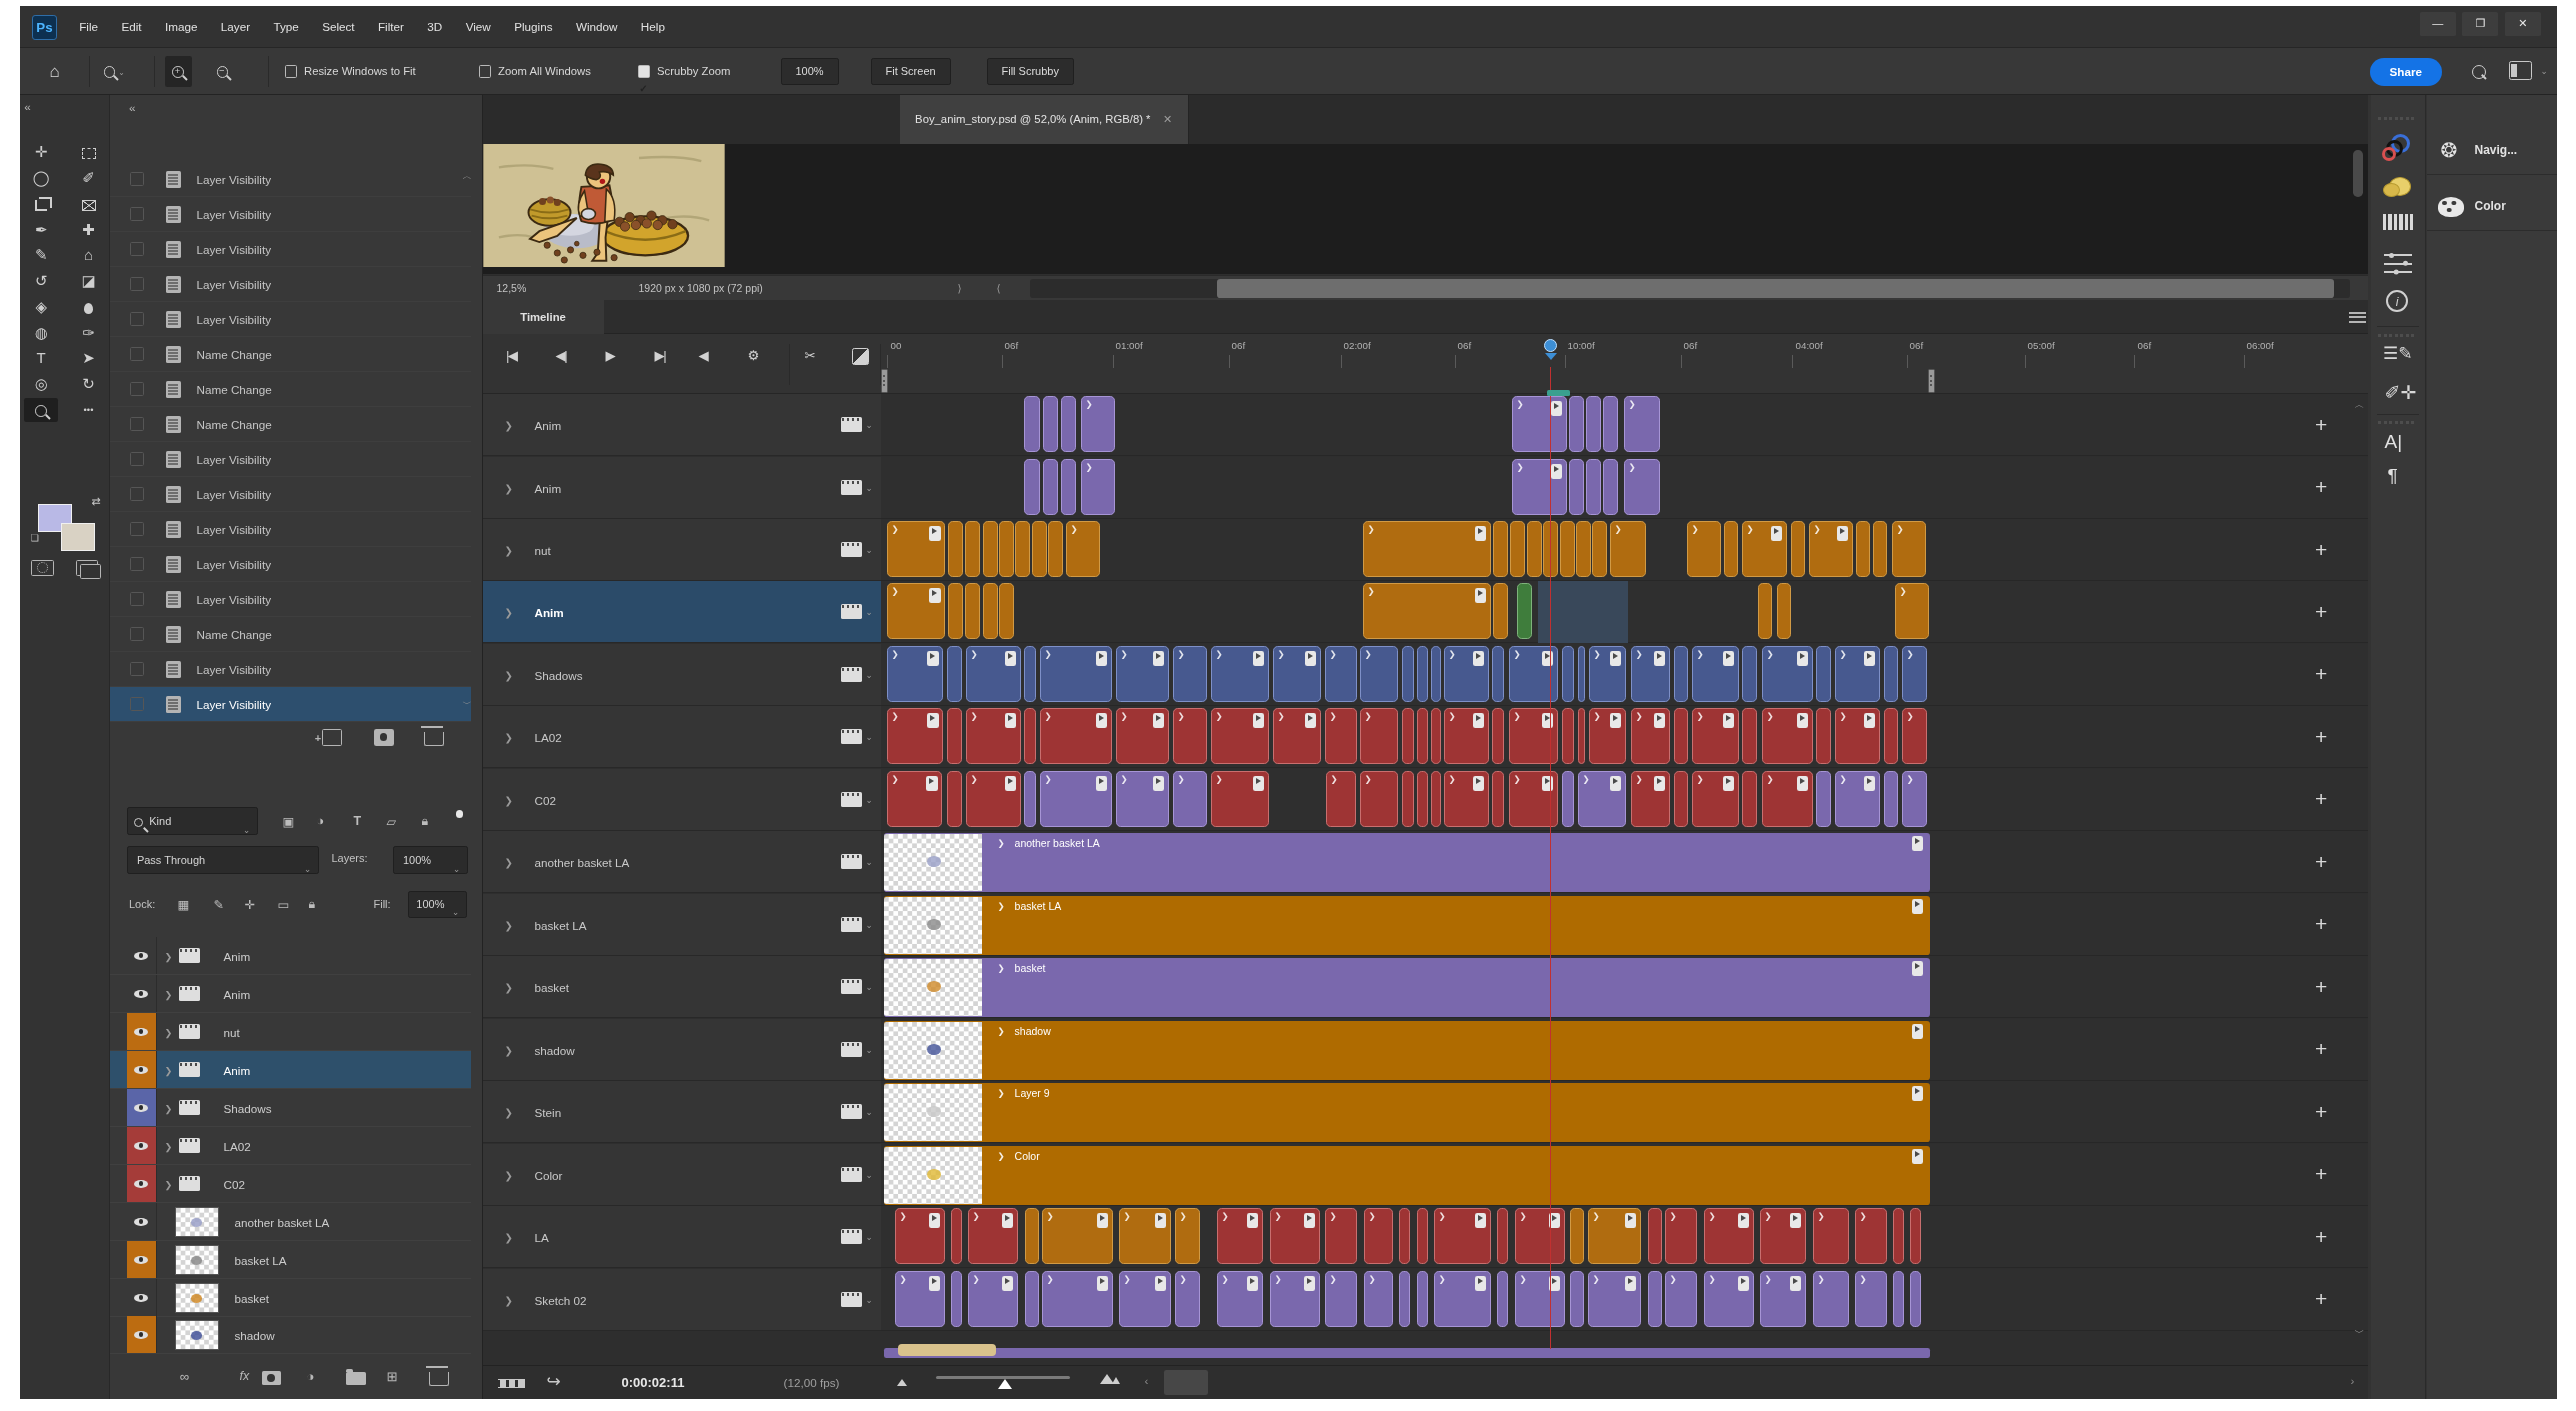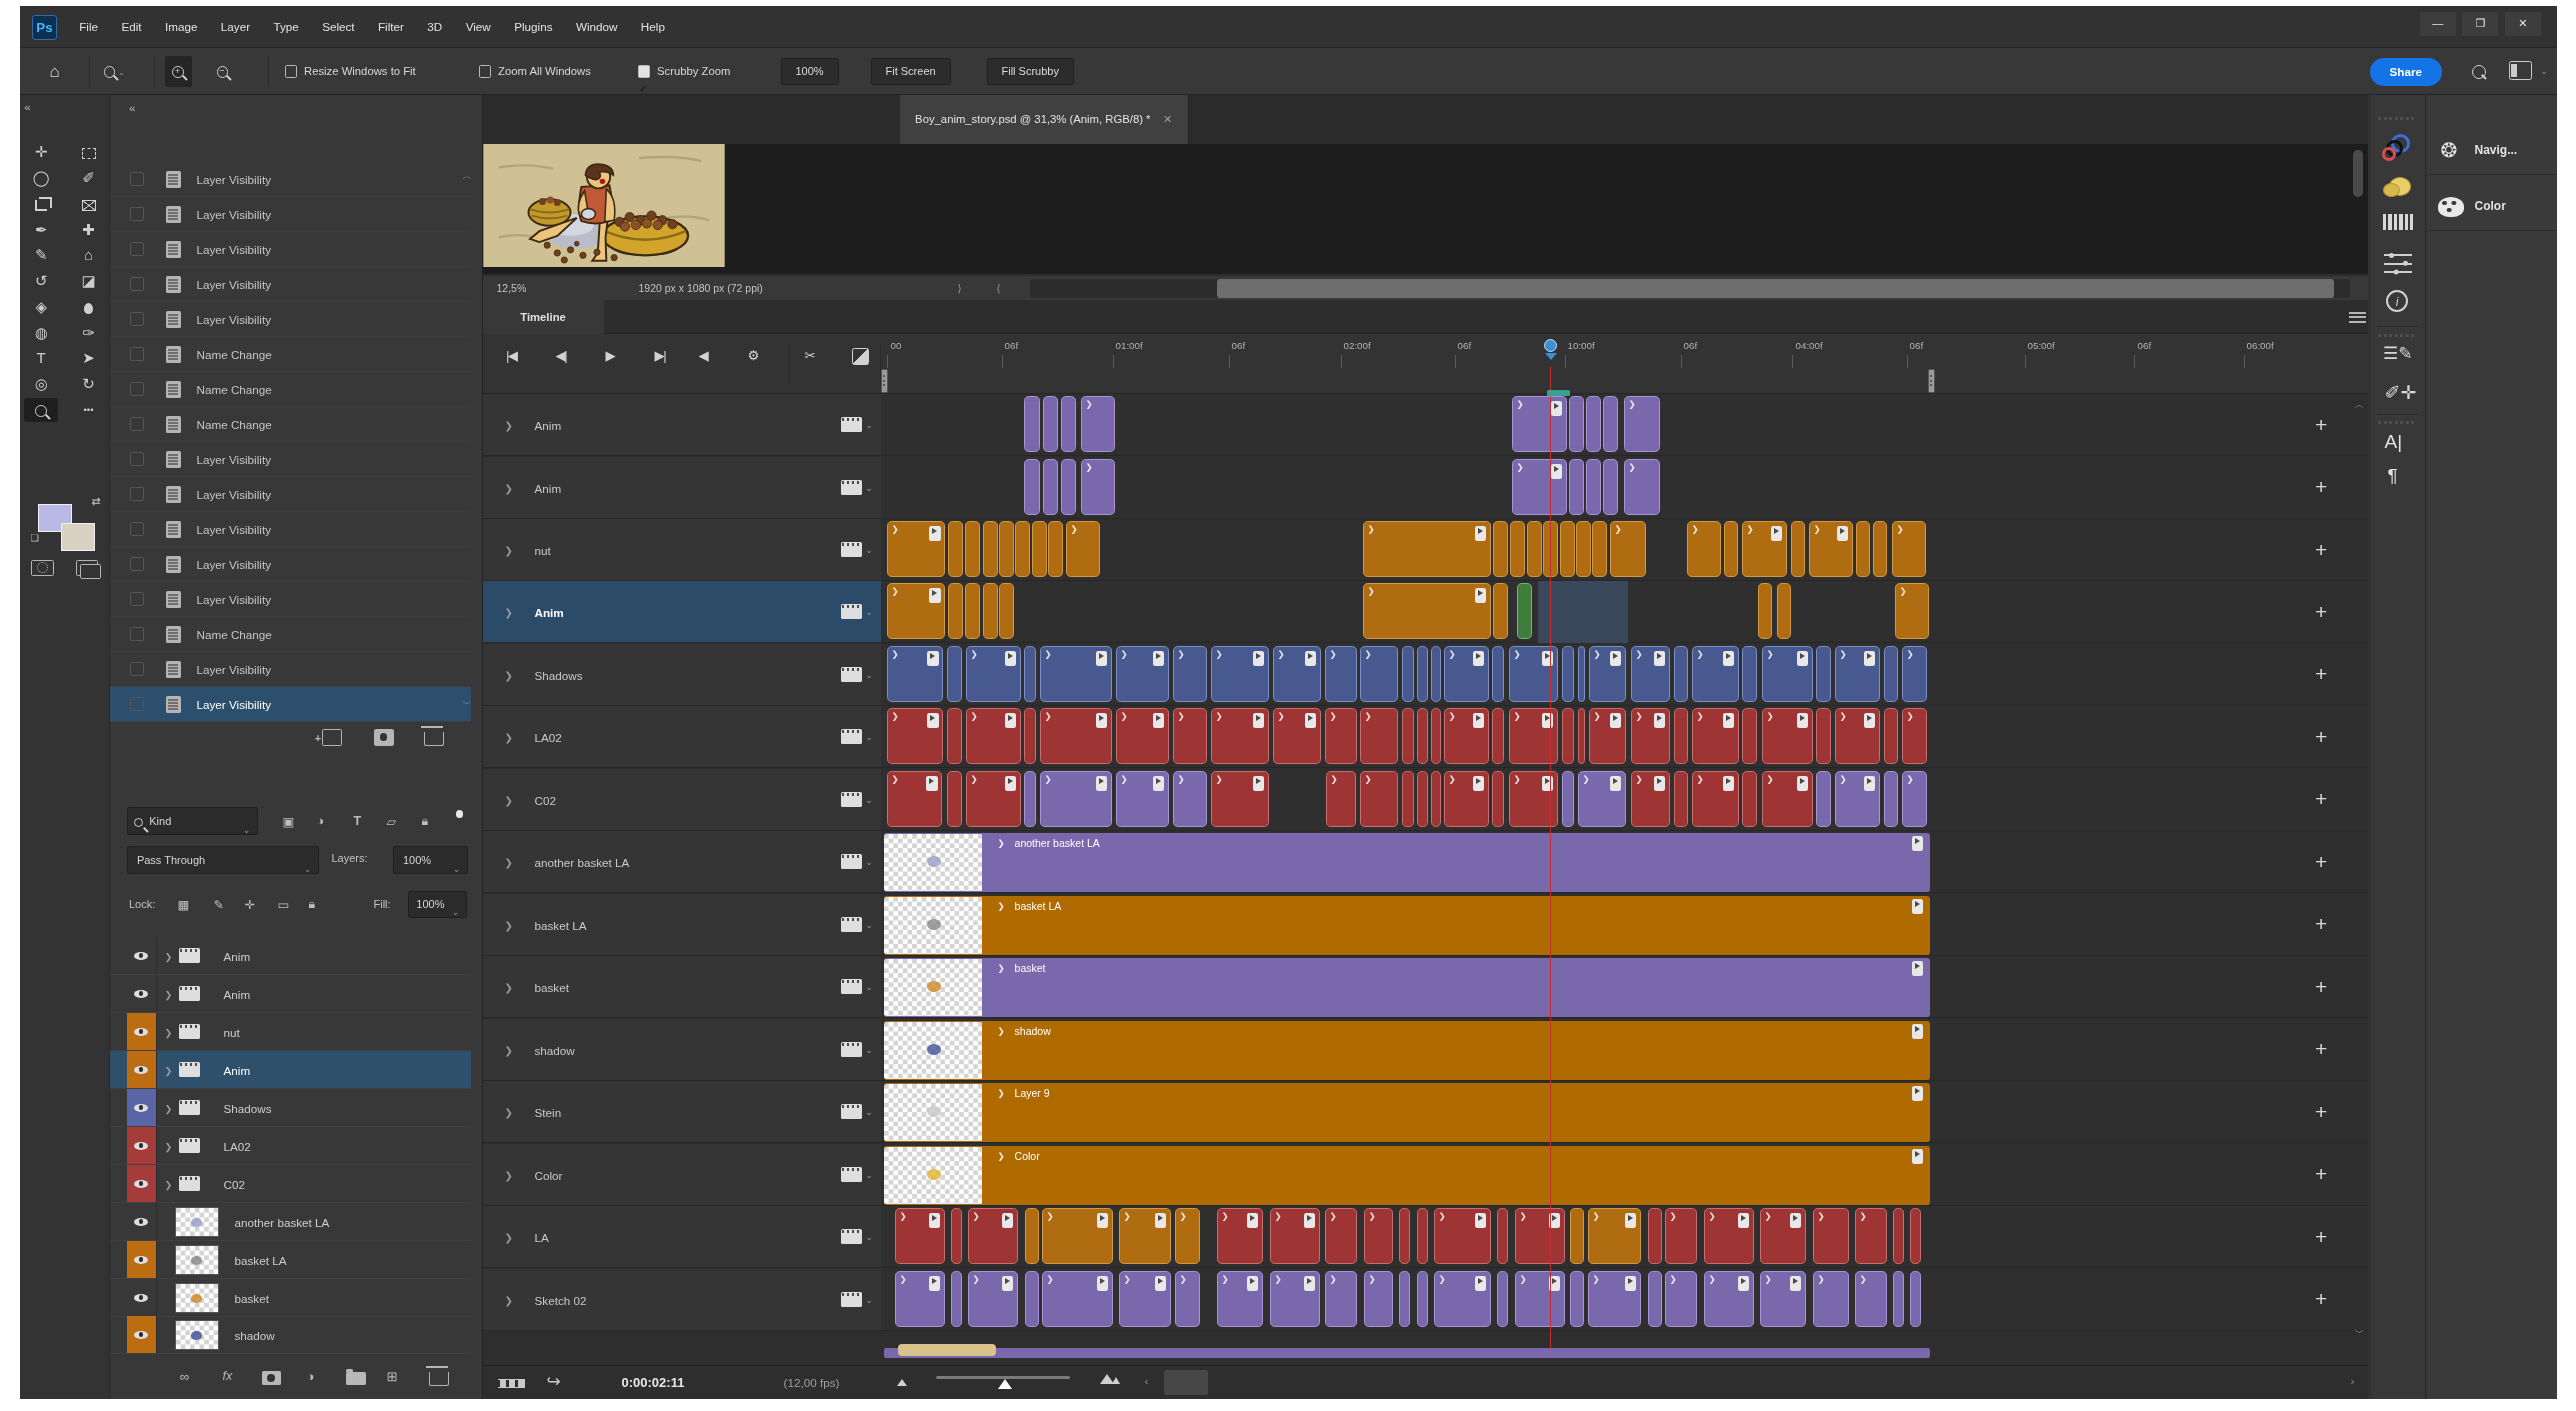--- a/index.html
+++ b/index.html
@@ -417,35 +417,35 @@
           </div>
           <span class="checker" style="position: absolute; left: 65px; top: 3.9px; width: 44px; height: 30px; border: 0.8px solid rgb(85, 85, 85);">
             <i style="position: absolute; left: 15.6px; top: 10px; width: 11px; height: 8.6px; border-radius: 50%; background: rgb(68, 84, 154); opacity: 0.85;"></i>
           </span>
           <div class="lname" style="left: 125px;">shadow</div>
         </div>
       </div>
 
     <div>
       <span class="abs" style="left:70px;top:1274px;color:#b8b8b8;font-size:13.3px;">∞</span>
-      <span class="abs" style="left:113px;top:1274px;color:#b8b8b8;font-size:12.5px;font-style:italic;">fx</span>
+      <span class="abs" style="left:130px;top:1274px;color:#b8b8b8;font-size:12.5px;font-style:italic;">fx</span>
       <span class="abs" style="left:152px;top:1276px;width:19px;height:14px;background:#b8b8b8;border-radius:1.6px;">
           <i class="abs" style="left:5.5px;top:3.1px;width:7.8px;height:7.8px;border-radius:50%;background:#333;"></i>
         </span>
       <span class="abs" style="left:197px;top:1274px;color:#b8b8b8;font-size:13.3px;">◑</span>
       <span class="abs" style="left:236px;top:1277px;width:20px;height:12.5px;background:#b8b8b8;border-radius:1.6px 1.6px 1.6px 1.6px;">
           <i class="abs" style="left:0;top:-3.1px;width:7.8px;height:3.1px;background:#b8b8b8;border-radius:1.6px 1.6px 0 0;"></i>
         </span>
       <span class="abs" style="left:277px;top:1274px;color:#b8b8b8;font-size:13.3px;">⊞</span>
       <div class="hfoot-ico ico-trash" style="left:319px;top:1274px;"></div>
     </div>
   </div>
 
   <div class="doctabs" id="doctabs">
-      <div class="dtab active" style="left: 417px;"><span>Boy_anim_story.psd @ 31,3% (Anim, RGB/8) *</span><span class="x">✕</span></div>
+      <div class="dtab active" style="left: 417px;"><span>Boy_anim_story.psd @ 52,0% (Anim, RGB/8) *</span><span class="x">✕</span></div>
     </div>
 
   <div class="canvas">
     <svg style="position:absol
 ute;left:806px;top:8.6px;" width="242" height="123" viewBox="0 0 310 158">
       <rect width="310" height="158" fill="#cfc194"></rect>
       <path d="M20 30 q40 -6 70 2 M200 18 q50 -4 80 4 M235 95 q30 -5 55 3 M20 120 q25 -6 45 0" stroke="#b2a678" stroke-width="3" fill="none"></path>
       <ellipse cx="120" cy="112" rx="42" ry="22" fill="#b9bcc9"></ellipse>
       <ellipse cx="112" cy="104" rx="30" ry="14" fill="#d4d6e0"></ellipse>
       <ellipse cx="85" cy="88" rx="27" ry="17" fill="#c19a2b" stroke="#3c2a12" stroke-width="2.5"></ellipse>

